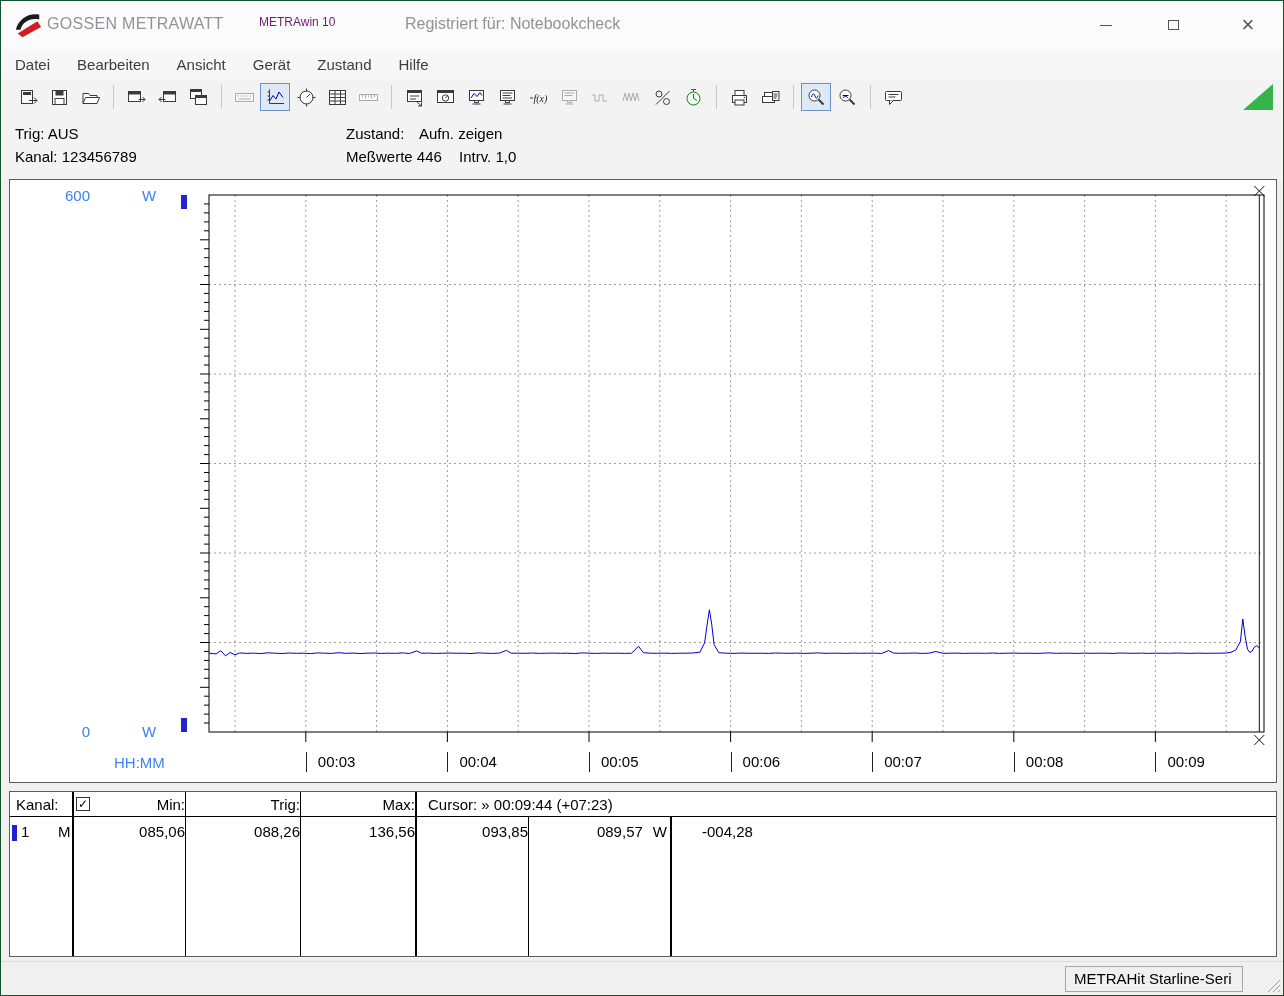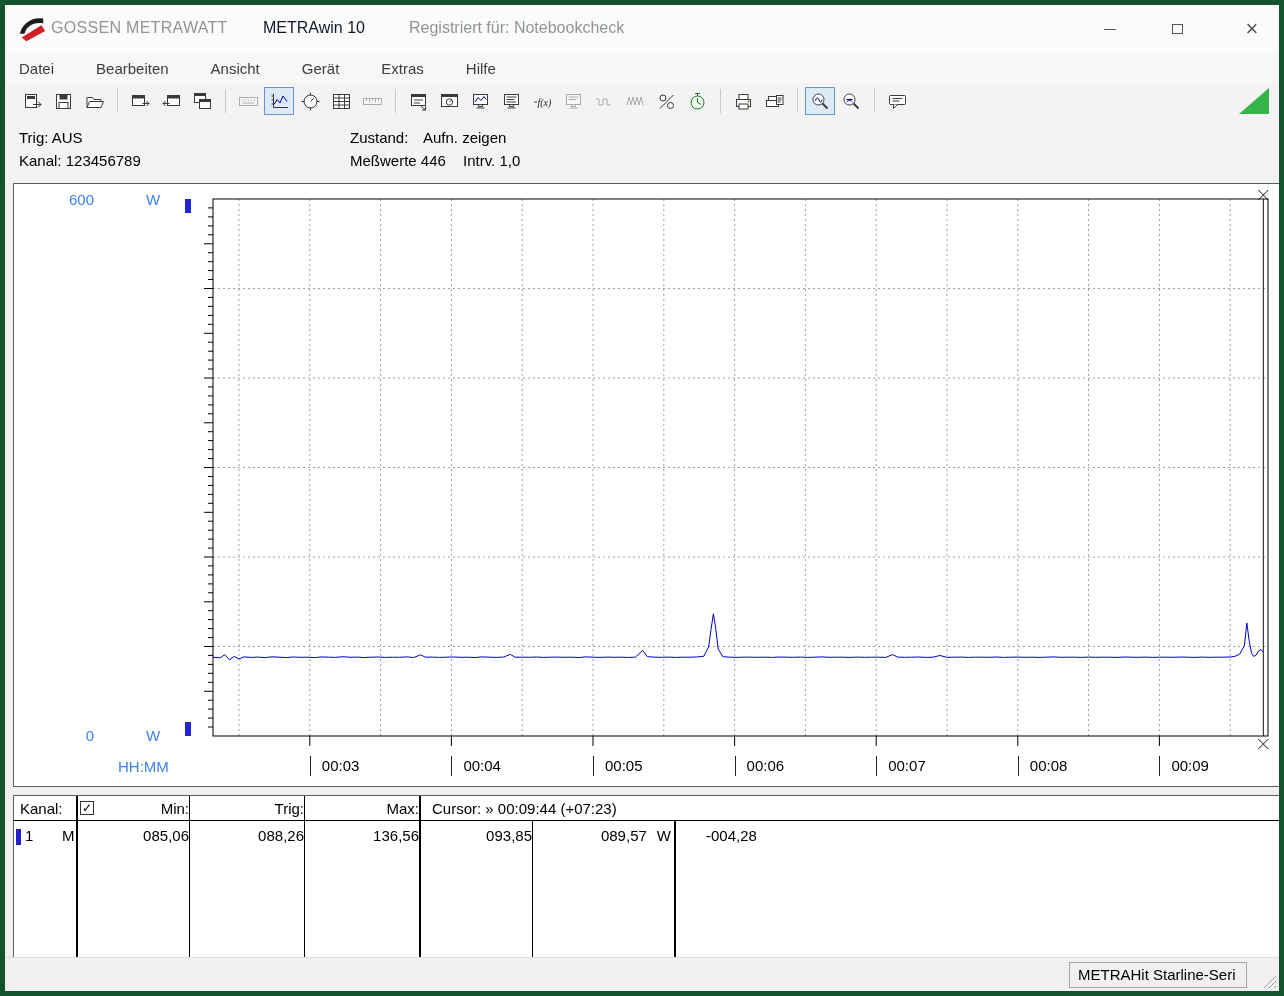--- a/index.html
+++ b/index.html
@@ -1,34 +1,34 @@
 <!DOCTYPE html>
 <html><head>
 <meta charset="utf-8">
 <style>
   * { margin:0; padding:0; box-sizing:border-box; }
   body { background:#d8d8d8; font-family:"Liberation Sans", sans-serif; }
   #app { position:relative; width:1284px; height:996px; background:#f0f0f0;
-         border:5px solid #14532d; overflow:hidden; font-size:15px; color:#000; }
+         border:1px solid #14532d; overflow:hidden; font-size:15px; color:#000; }
 
   
   .titlebar { position:absolute; top:0; left:0; right:0; height:48px; background:#fbfbfb; }
   .logo { position:absolute; left:12px; top:9px; width:30px; height:30px; }
   .t-brand { position:absolute; left:46px; top:14px; font-size:16px; color:#8f9496; letter-spacing:.3px; }
-  .t-app   { position:absolute; left:258px; top:14px; font-size:16px; color:#0f172a; }
+  .t-app   { position:absolute; left:258px; top:14px; font-size:12px; color:#701a75; }
   .t-reg   { position:absolute; left:404px; top:14px; font-size:16px; color:#8f9496; }
   .wbtn { position:absolute; top:8px; width:46px; height:32px; display:flex; align-items:center;
           justify-content:center; color:#555; cursor:default; }
   #btn-min { left:1082px; } #btn-max { left:1149px; } #btn-close { left:1224px; font-size:22px; line-height:22px; }
   .wbtn .bar { width:12px; height:1px; background:#555; }
   .wbtn .box { width:11px; height:10px; border:1px solid #555; }
 
   
   .menubar { position:absolute; top:48px; left:0; right:0; height:30px; background:#f7f7f7;
-             display:flex; align-items:center; gap:42px; padding-left:14px; color:#3d3d3d; font-size:15px; }
+             display:flex; align-items:center; gap:27px; padding-left:14px; color:#3d3d3d; font-size:15px; }
   .menubar span { cursor:default; }
 
   
   .toolbar { position:absolute; top:78px; left:0; right:0; height:36px; background:#f3f3f3;
              display:flex; align-items:center; padding-left:12px; }
   .tbtn { width:30px; height:28px; display:flex; align-items:center; justify-content:center;
           border:1px solid transparent; margin-right:1px; }
   .tbtn svg { width:21px; height:21px; display:block; }
   .tbtn.pressed { background:#dde9f7; border:1px solid #6a93c9; }
   .tbtn.disabled { opacity:.38; filter:grayscale(1); }
@@ -94,21 +94,21 @@
     <div class="wbtn" id="btn-close">
         <span>×</span>
       </div>
   </div>
 
   <div class="menubar">
     <span>Datei</span>
     <span>Bearbeiten</span>
     <span>Ansicht</span>
     <span>Gerät</span>
-    <span>Extras</span>
+    <span>Zustand</span>
     <span>Hilfe</span>
   </div>
 
   <div class="toolbar">
     <div id="toolbar-buttons" style="display:flex;align-items:center;">
         <div class="tbtn">
           <span>
             <svg viewBox="0 0 21 21">
               <rect x="3.5" y="3.5" width="11" height="13" fill="#fff" stroke="#3a3a3a"></rect>
               <rect x="5" y="5" width="8" height="3" fill="#3a3a3a"></rect>

